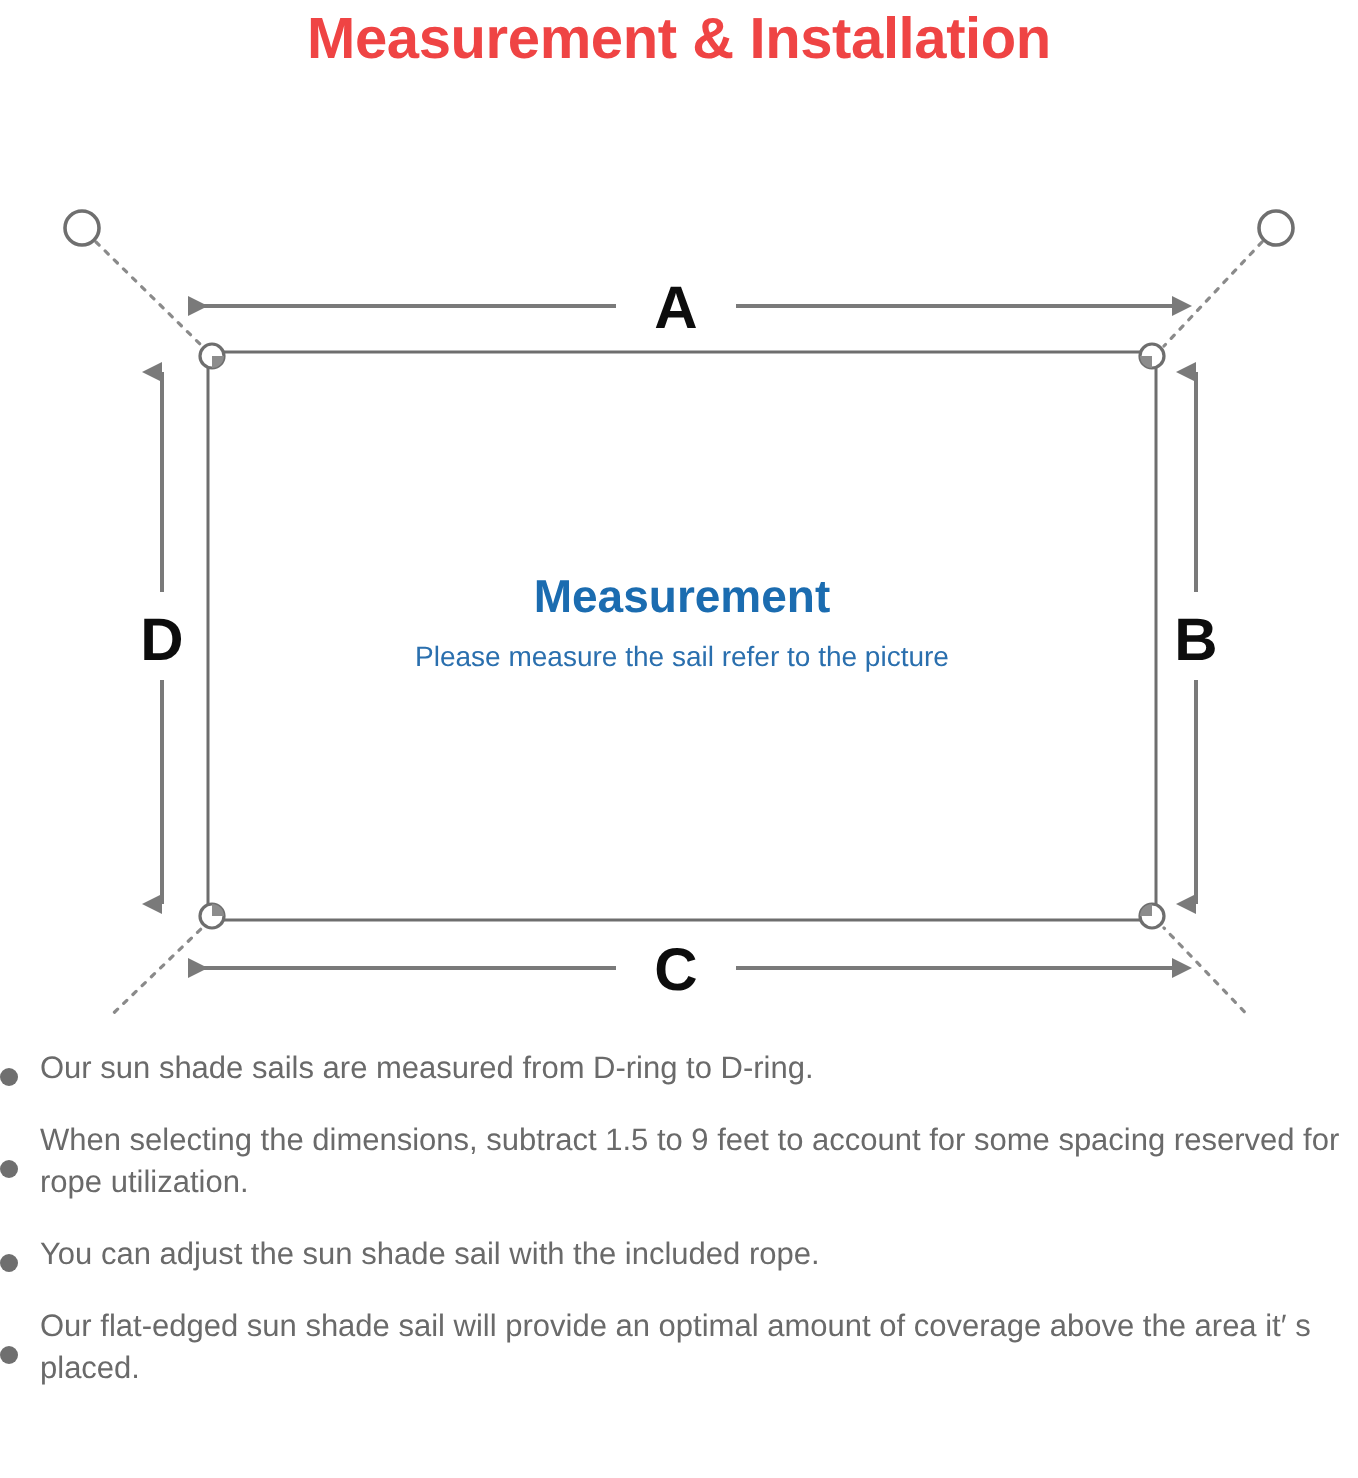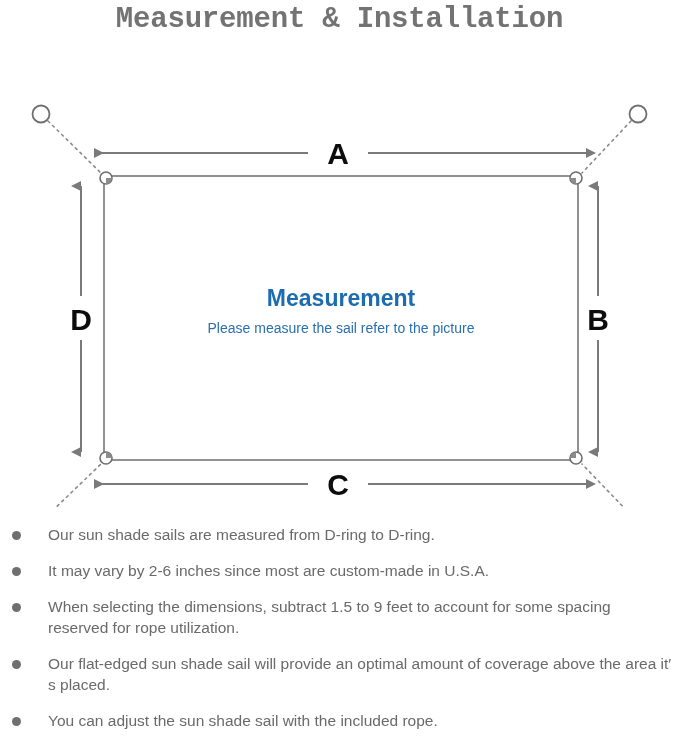--- a/index.html
+++ b/index.html
@@ -13,25 +13,25 @@
     font-family: "Liberation Sans", sans-serif;
     color: #5a5a5a;
     overflow: hidden;
     position: relative;
   }
 
   #title {
     text-align: center;
     font-size: 29px;
     font-weight: bold;
-    color: #737373;
+    color: #ef4444;
     letter-spacing: -0.2px;
     padding-top: 2px;
     line-height: 36px;
-    font-family: Liberation Mono, monospace;
+    font-family: Liberation Sans, sans-serif;
   }
 
   #diagram-wrap {
     width: 679px;
     height: 470px;
     position: relative;
   }
   svg#diagram {
     display: block;
   }
@@ -57,25 +57,23 @@
   #notes {
     position: absolute;
     left: 0;
     top: 524px;
     width: 679px;
     padding: 0;
     margin: 0;
   }
   .note-row {
     display: flex;
-    align-items: flex-start;
+    align-items: center;
     margin-bottom: 15px;
-    padding-left: 12px;
     padding-right: 4px;
-    gap: 16px;
   }
   .note-bullet {
     flex: 0 0 auto;
     width: 9px;
     height: 9px;
     border-radius: 50%;
     background: #6f6f6f;
     margin-top: 7px;
     margin-right: 11px;
   }
@@ -170,27 +168,23 @@
 </svg>
 </div>
 
 <div id="notes">
   <div class="note-row">
     <span class="note-bullet"></span>
     <span class="note-text">Our sun shade sails are measured from D-ring to D-ring.</span>
   </div>
   <div class="note-row">
     <span class="note-bullet"></span>
-    <span class="note-text">It may vary by 2-6 inches since most are custom-made in U.S.A.</span>
+    <span class="note-text">When selecting the dimensions, subtract 1.5 to 9 feet to account for some spacing reserved for rope utilization.</span>
   </div>
   <div class="note-row">
     <span class="note-bullet"></span>
-    <span class="note-text">When selecting the dimensions, subtract 1.5 to 9 feet to account for some spacing reserved for rope utilization.</span>
+    <span class="note-text">You can adjust the sun shade sail with the included rope.</span>
   </div>
   <div class="note-row">
     <span class="note-bullet"></span>
     <span class="note-text">Our flat-edged sun shade sail will provide an optimal amount of coverage above the area it′ s placed.</span>
   </div>
-  <div class="note-row">
-    <span class="note-bullet"></span>
-    <span class="note-text">You can adjust the sun shade sail with the included rope.</span>
-  </div>
 </div>
 
 </body></html>

